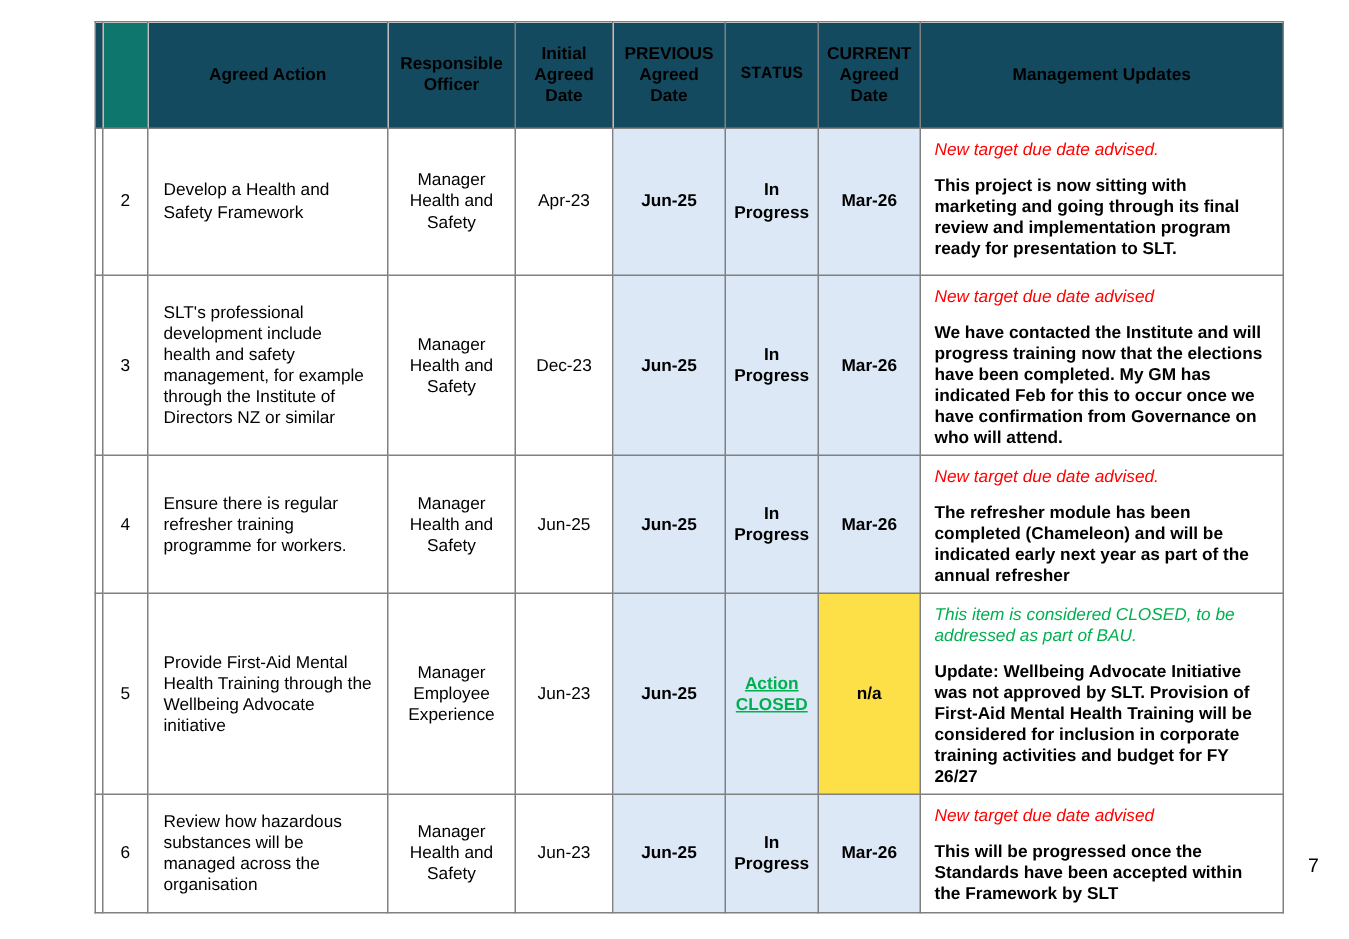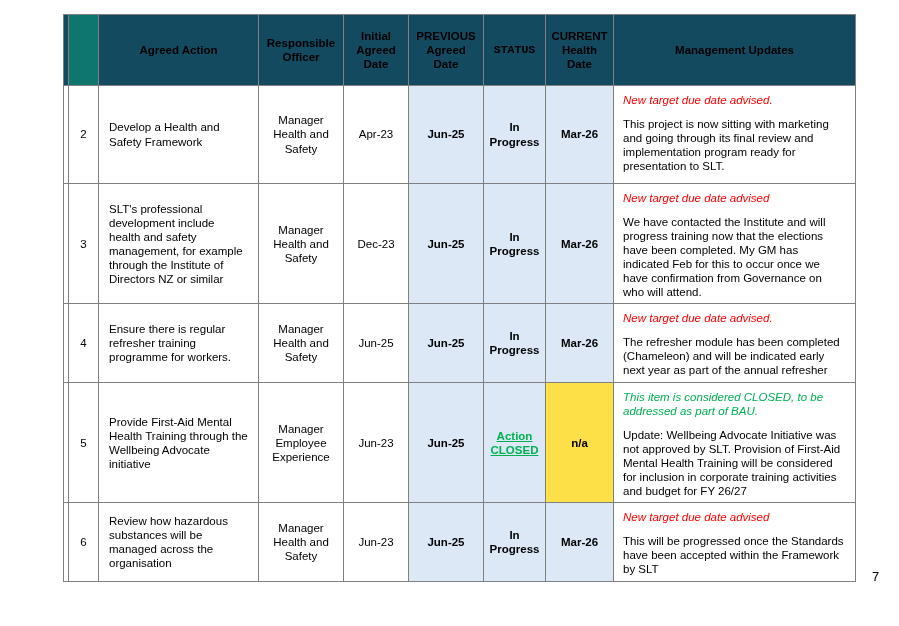--- a/index.html
+++ b/index.html
@@ -30,21 +30,21 @@
   td.c-item  { text-align:center; vertical-align:middle; }
   td.c-action{ text-align:left; vertical-align:middle; padding:4px 10px; }
   td.c-officer{ text-align:center; vertical-align:middle; padding:18px 6px; }
   td.c-initial{ text-align:center; vertical-align:middle;margin-top:42px; }
   td.c-prev, td.c-status, td.c-curr {
     text-align:center; vertical-align:middle; font-weight:bold;
   }
   td.c-updates { text-align:left; vertical-align:top; padding:7px 9px 4px 9px; }
   td.c-updates p { margin:0 0 10px 0; }
   td.c-updates p.note { font-style:italic; }
-  td.c-updates p.body { margin-bottom:0; }
+  td.c-updates p.body { margin-bottom:0;font-weight:bold; }
 
   .page-number {
     position:absolute; left:872px; top:569px;
     font-size:13px; color:#000000;
   }
 </style>
 </head>
 <body>
 
 <div class="sheet">
@@ -63,21 +63,21 @@
     </colgroup>
     <thead>
       <tr style="height:71px">
         <th style="background-color: rgb(19, 74, 96);"></th>
         <th style="background-color: #0f766e; padding-left: 36px;">Item</th>
         <th style="background-color: rgb(19, 74, 96);">Agreed Action</th>
         <th style="background-color: rgb(19, 74, 96);">Responsible Officer</th>
         <th style="background-color: rgb(19, 74, 96);">Initial Agreed Date</th>
         <th style="background-color: rgb(19, 74, 96);">PREVIOUS Agreed Date</th>
         <th style="background-color: rgb(19, 74, 96); font-family: Liberation Mono, monospace;">STATUS</th>
-        <th style="background-color: rgb(19, 74, 96);">CURRENT Health Date</th>
+        <th style="background-color: rgb(19, 74, 96);">CURRENT Agreed Date</th>
         <th style="background-color: rgb(19, 74, 96);">Management Updates</th>
       </tr>
     </thead>
     <tbody>
 
       <tr style="height:98px">
         <td class="c-stub"></td>
         <td class="c-item">2</td>
         <td class="c-action">Develop a Health and Safety Framework</td>
         <td class="c-officer">Manager Health and Safety</td>

